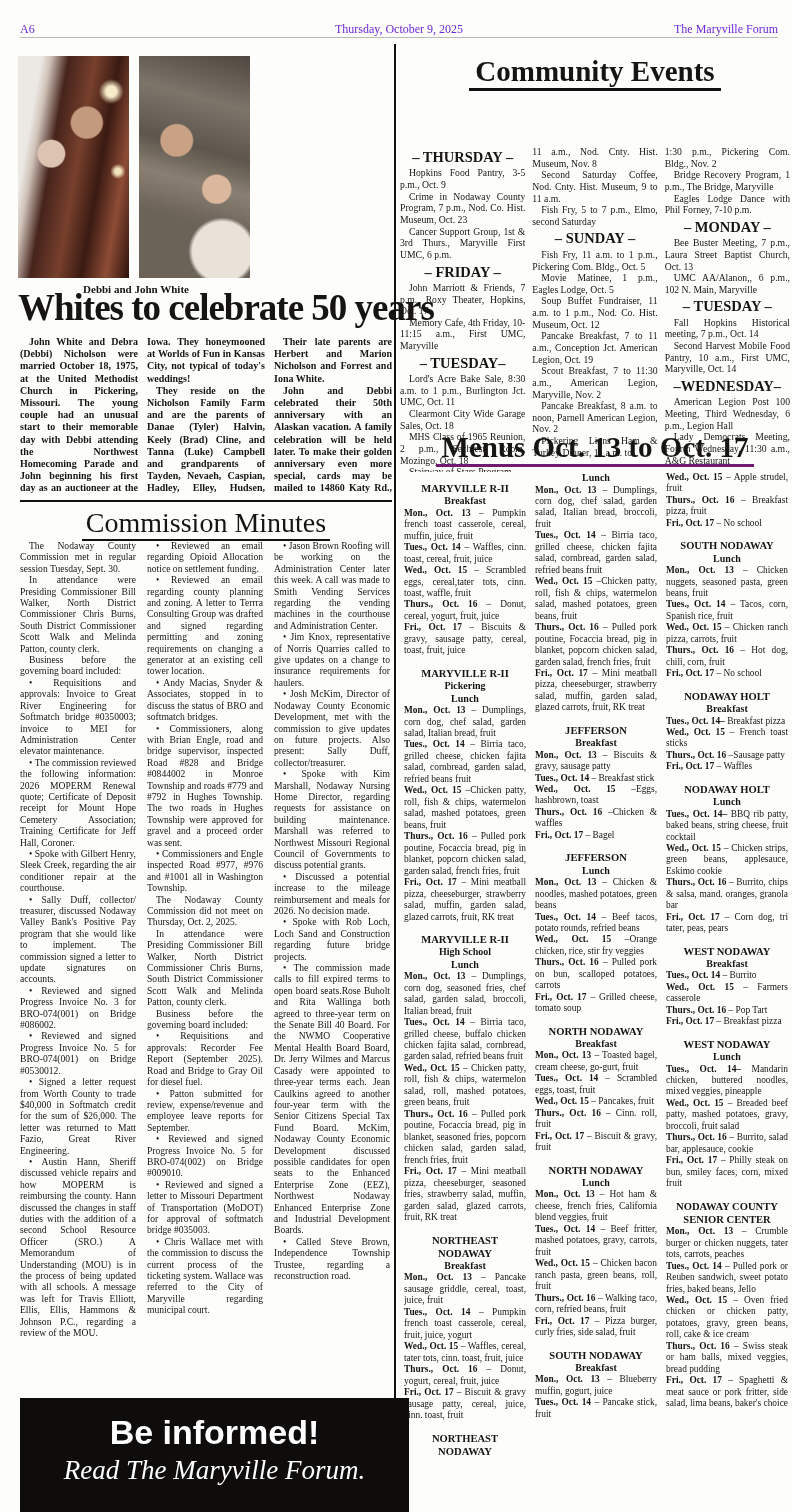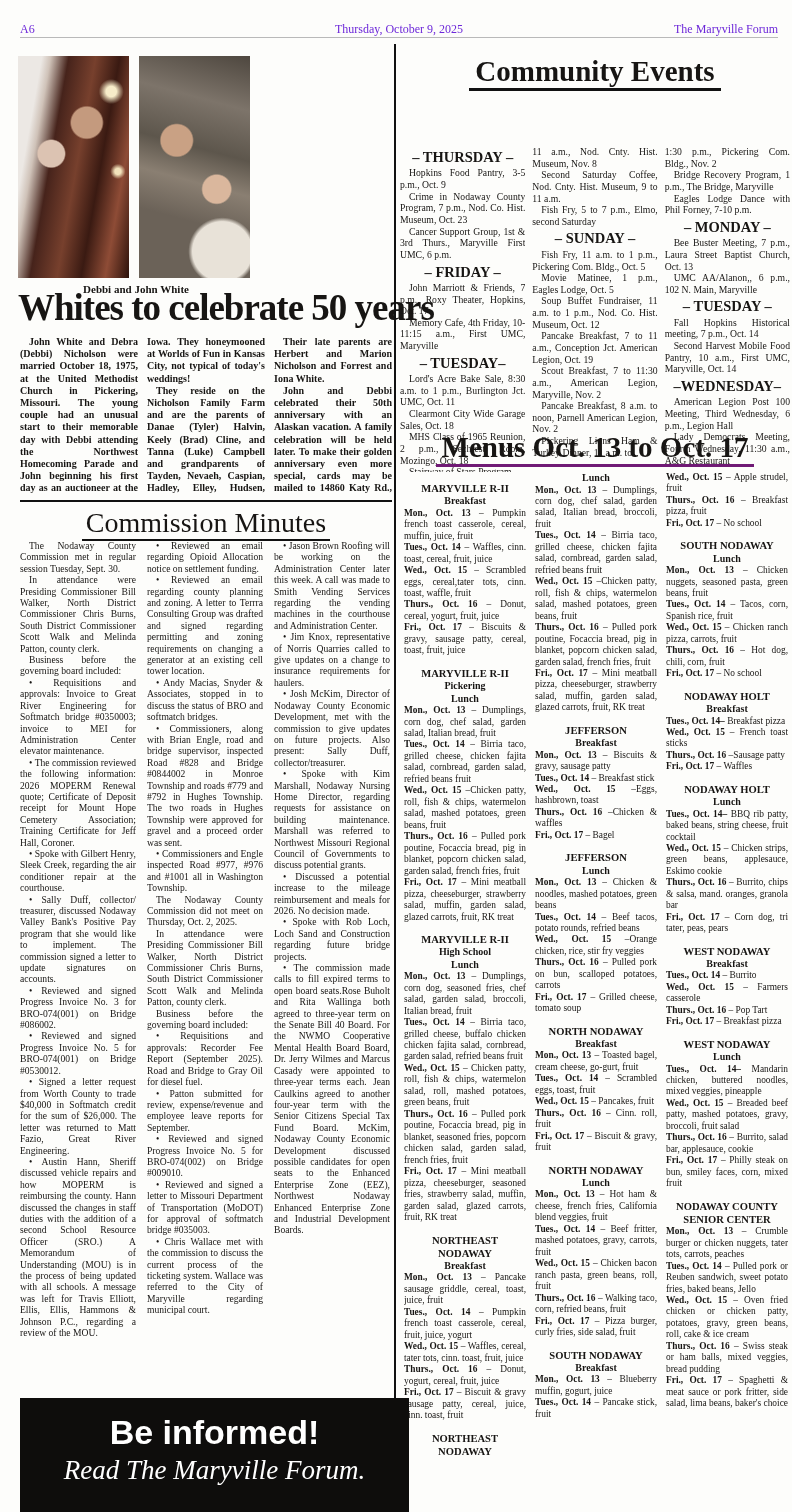--- a/index.html
+++ b/index.html
@@ -136,20 +136,21 @@
         <div class="blk-p">• Chris Wallace met with the commission to discuss the current process of the ticketing system. Wallace was referred to the City of Maryville regarding municipal court.</div>
       </div>
     <div class="col">
         <div class="blk-p">• Jason Brown Roofing will be working on the Administration Center later this week. A call was made to Smith Vending Services regarding the vending machines in the courthouse and Administration Center.</div>
         <div class="blk-p">• Jim Knox, representative of Norris Quarries called to give updates on a change to insurance requirements for haulers.</div>
         <div class="blk-p">• Josh McKim, Director of Nodaway County Economic Development, met with the commission to give updates on future projects. Also present: Sally Duff, collector/treasurer.</div>
         <div class="blk-p">• Spoke with Kim Marshall, Nodaway Nursing Home Director, regarding requests for assistance on building maintenance. Marshall was referred to Northwest Missouri Regional Council of Governments to discuss potential grants.</div>
         <div class="blk-p">• Discussed a potential increase to the mileage reimbursement and meals for 2026. No decision made.</div>
         <div class="blk-p">• Spoke with Rob Loch, Loch Sand and Construction regarding future bridge projects.</div>
         <div class="blk-p">• The commission made calls to fill expired terms to open board seats.Rose Buholt and Rita Wallinga both agreed to three-year term on the Senate Bill 40 Board. For the NWMO Cooperative Mental Health Board Board, Dr. Jerry Wilmes and Marcus Casady were appointed to three-year terms each. Jean Caulkins agreed to another four-year term with the Senior Citizens Special Tax Fund Board. McKim, Nodaway County Economic Development discussed possible candidates for open seats to the Enhanced Enterprise Zone (EEZ), Northwest Nodaway Enhanced Enterprise Zone and Industrial Development Boards.</div>
+        <div class="blk-p">• Called Steve Brown, Independence Township Trustee, regarding a reconstruction road.</div>
       </div>
   </div>
 
   <div class="vrule"></div>
 
   <div class="ev-title">
     <span>Community Events</span>
   </div>
   <div class="ev-cols">
     <div class="col">

